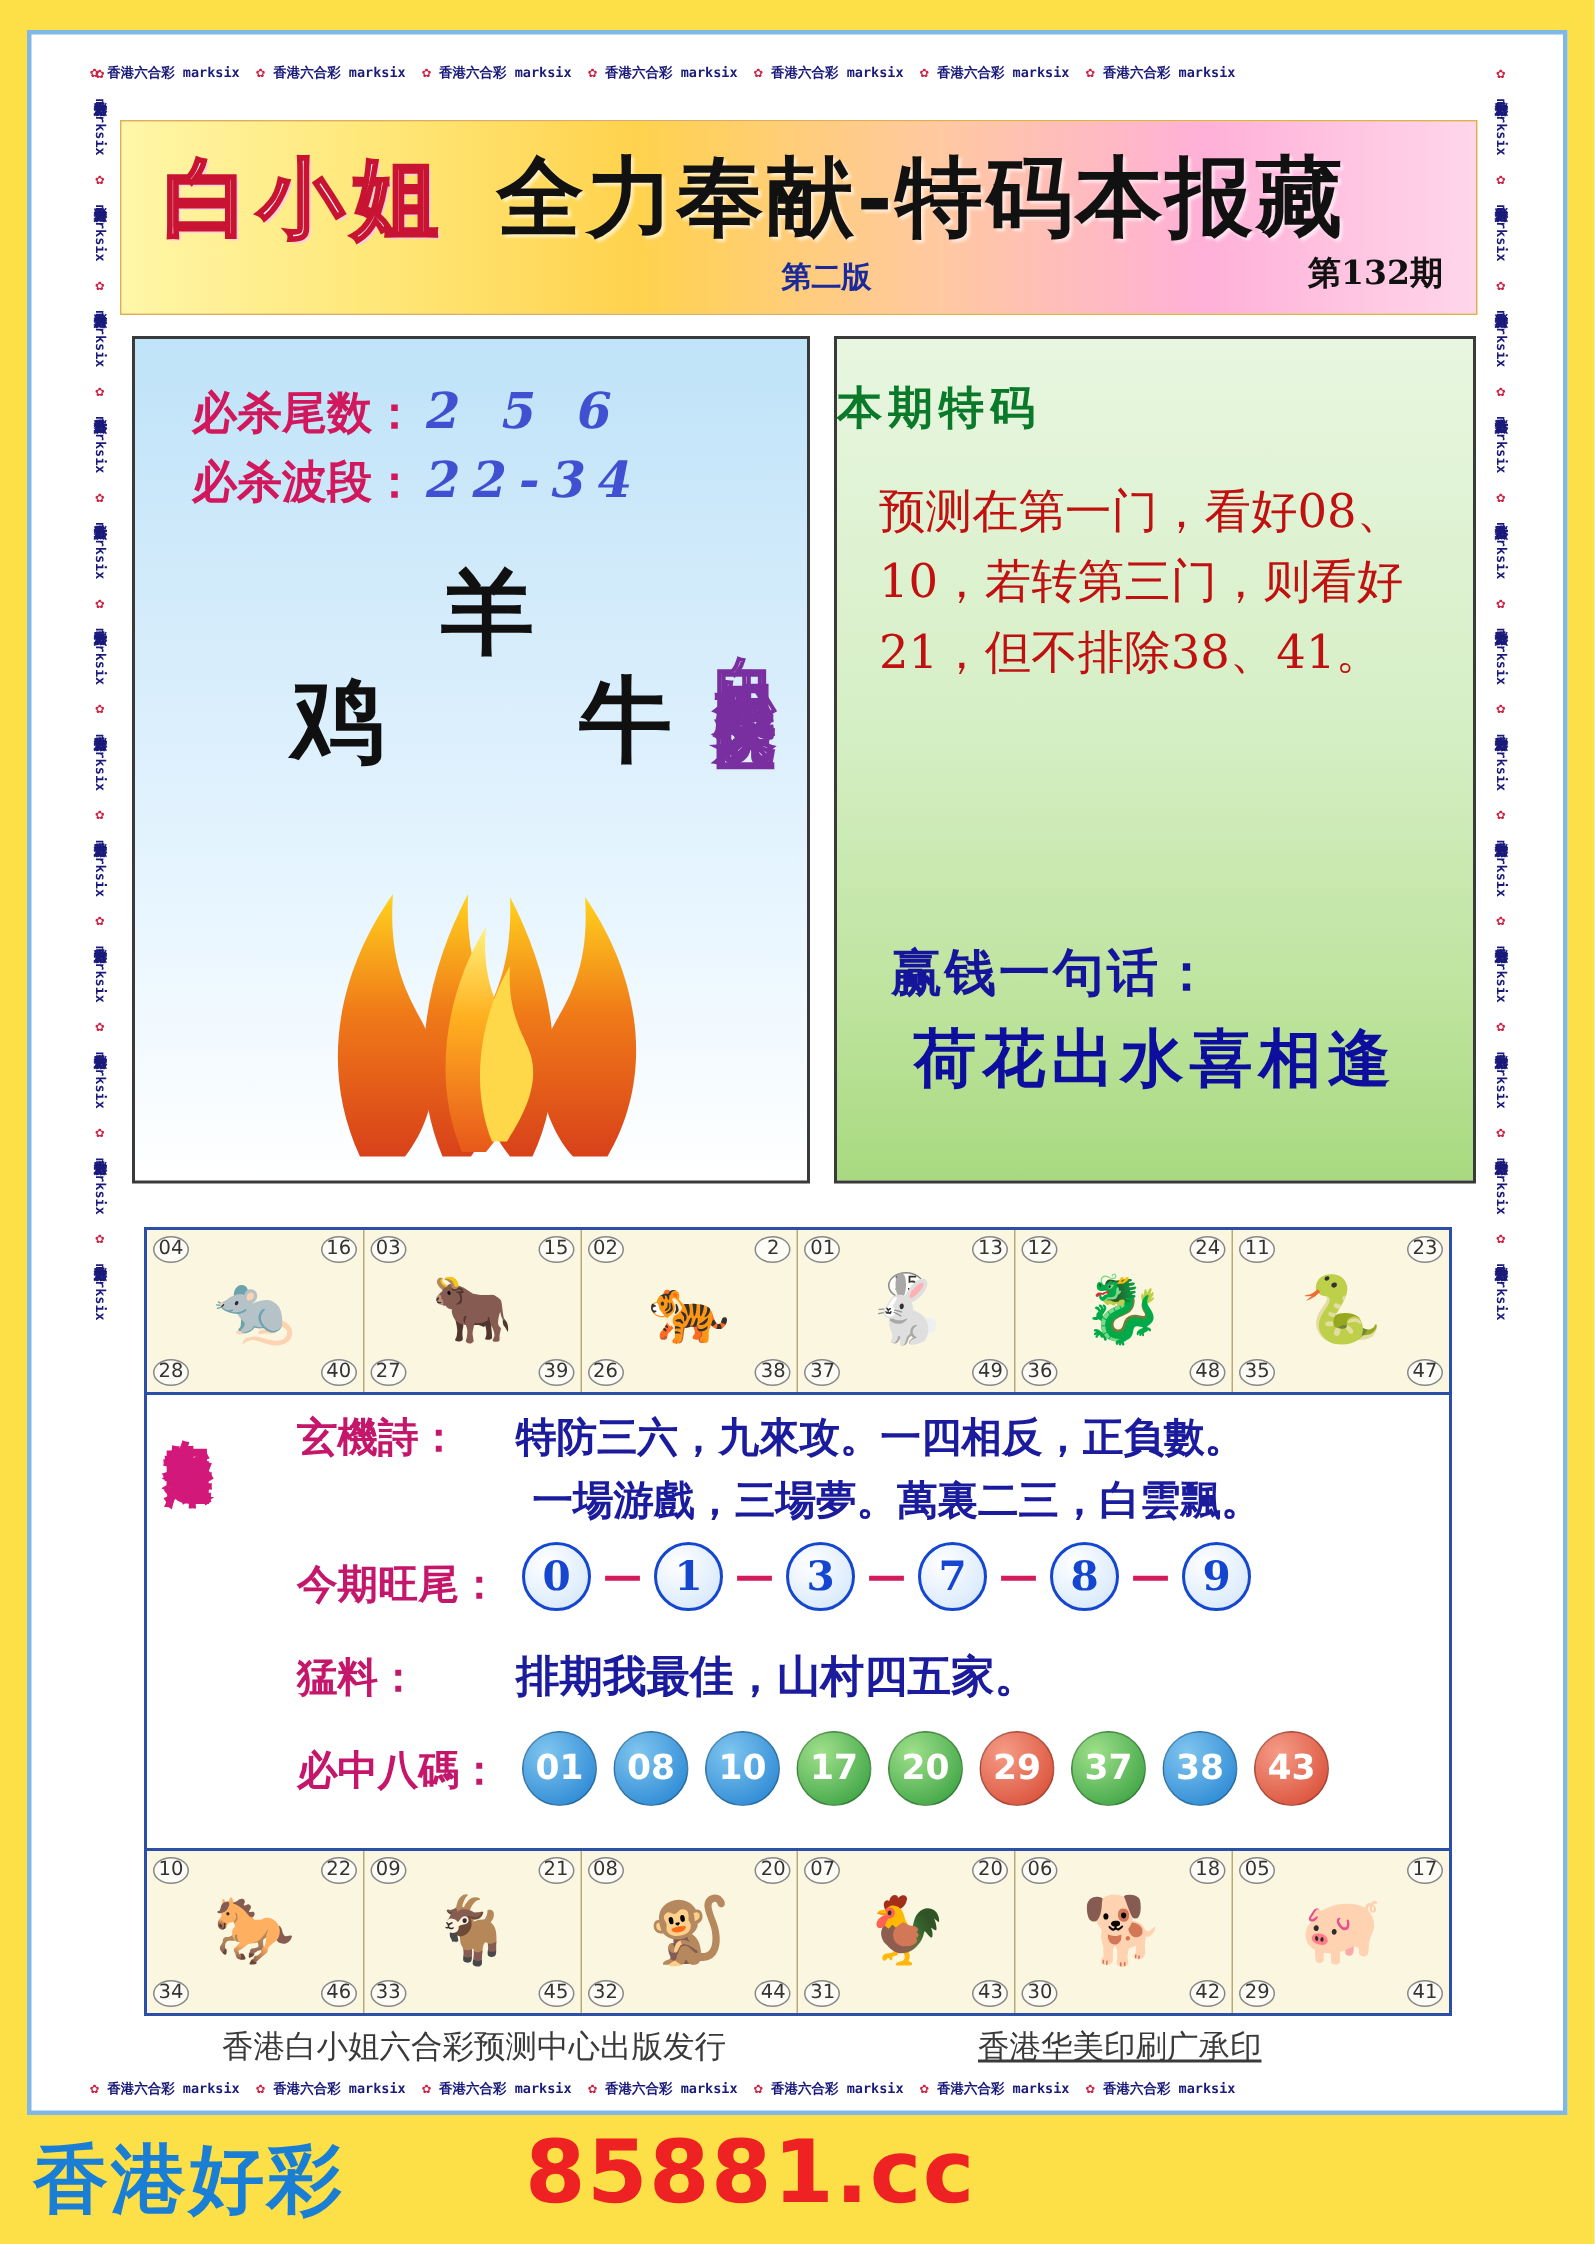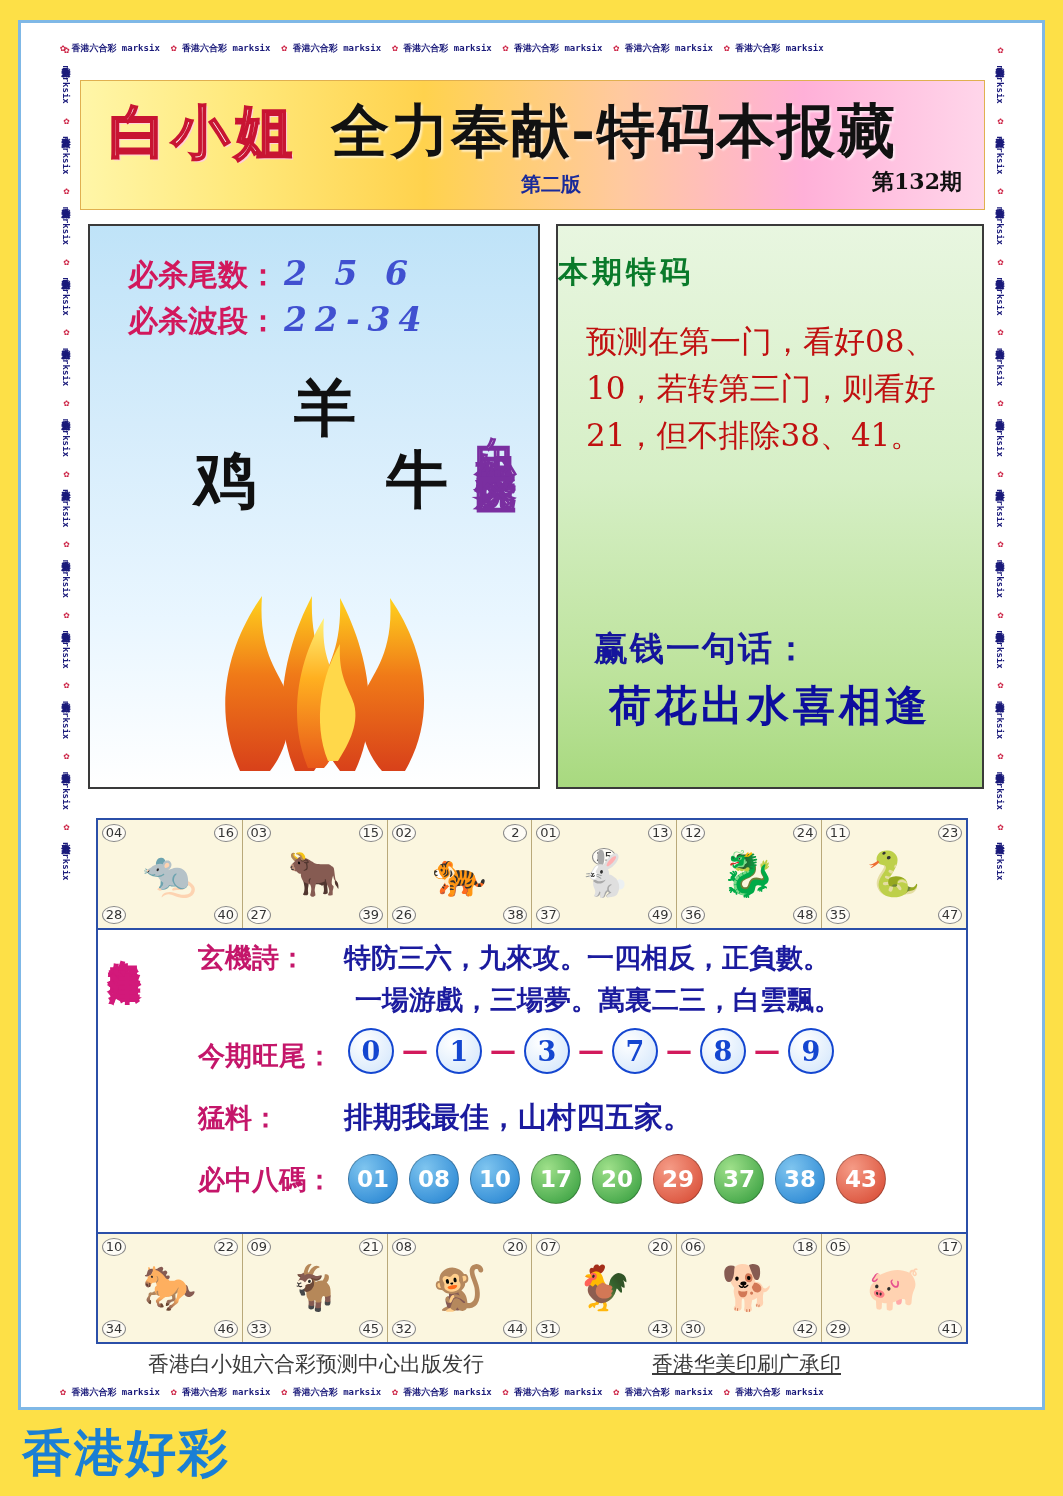--- a/index.html
+++ b/index.html
@@ -590,14 +590,15 @@
         <span class="animal">🐖</span>
         <span class="cnum c-bl">29</span>
         <span class="cnum c-br">41</span>
       </div>
     </div>
 
   <div class="footer-line f-left">香港白小姐六合彩预测中心出版发行</div>
   <div class="footer-line f-right">香港华美印刷广承印</div>
 
   <div class="wm">香港好彩</div>
+  <div class="wm-red">85881.cc</div>
 
 </div>
 
 </body></html>

